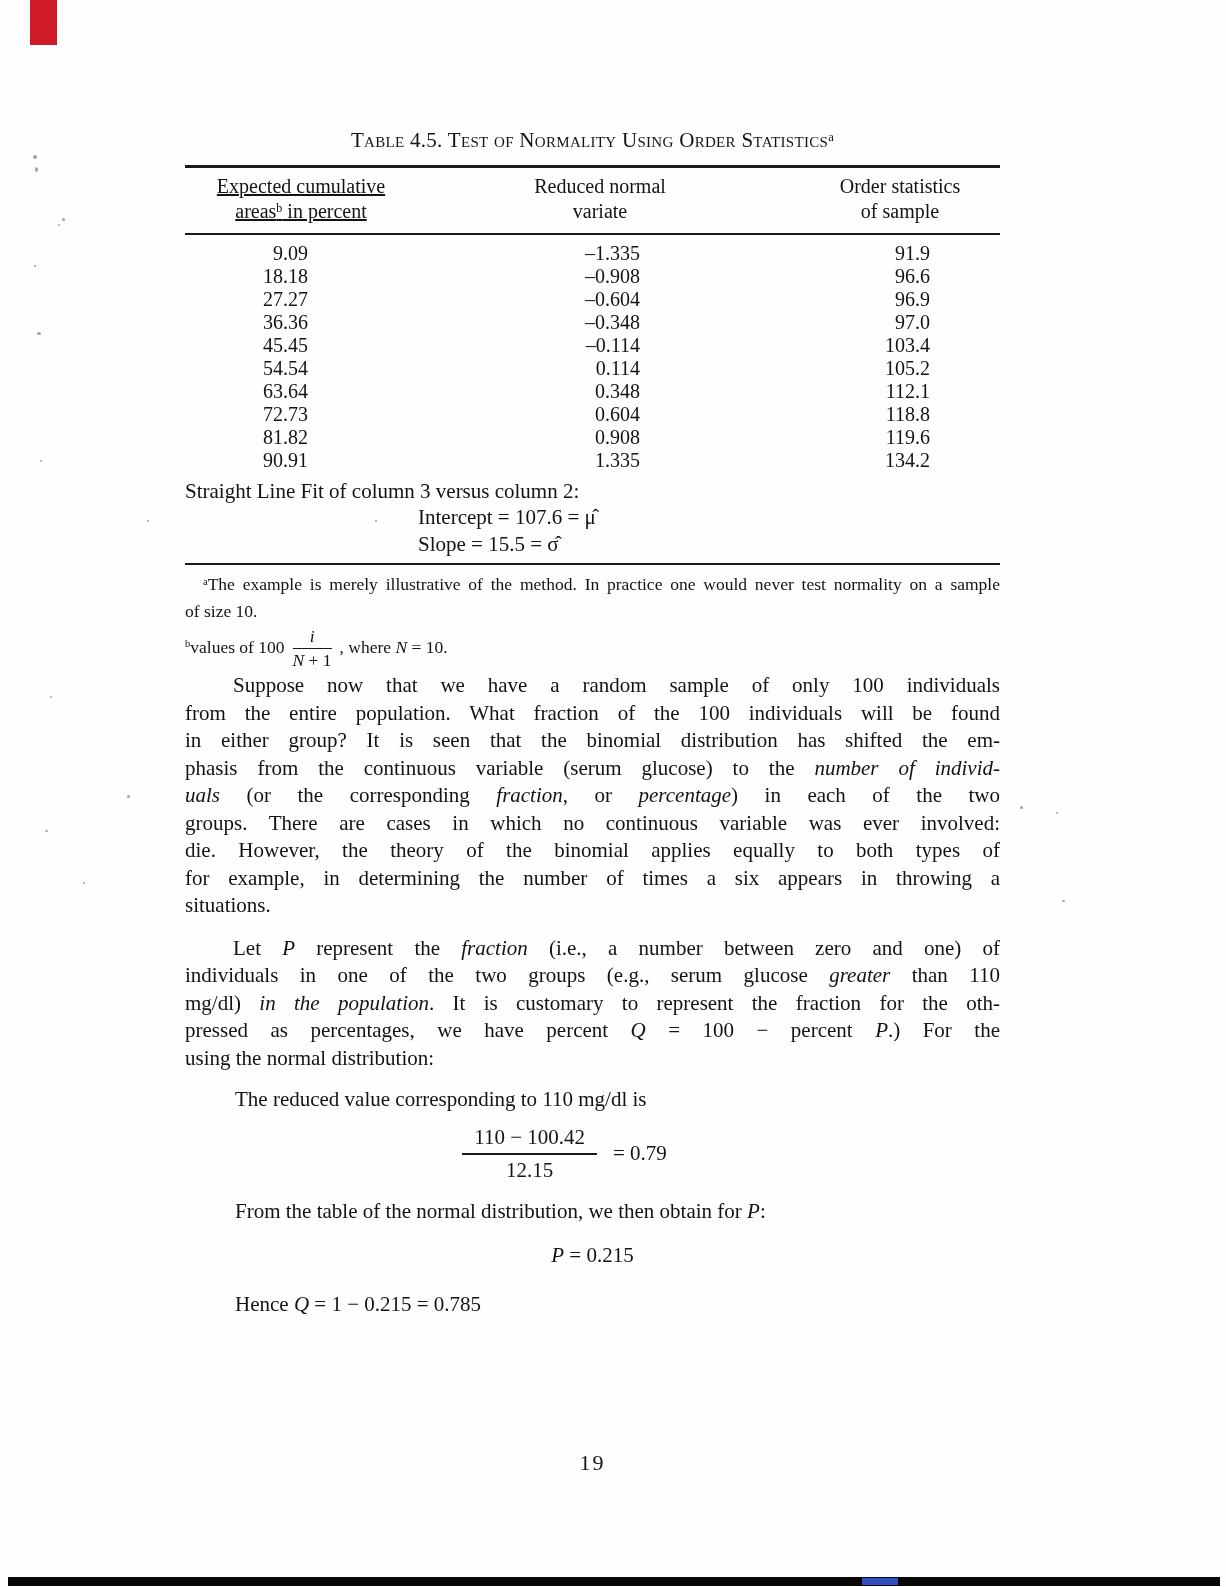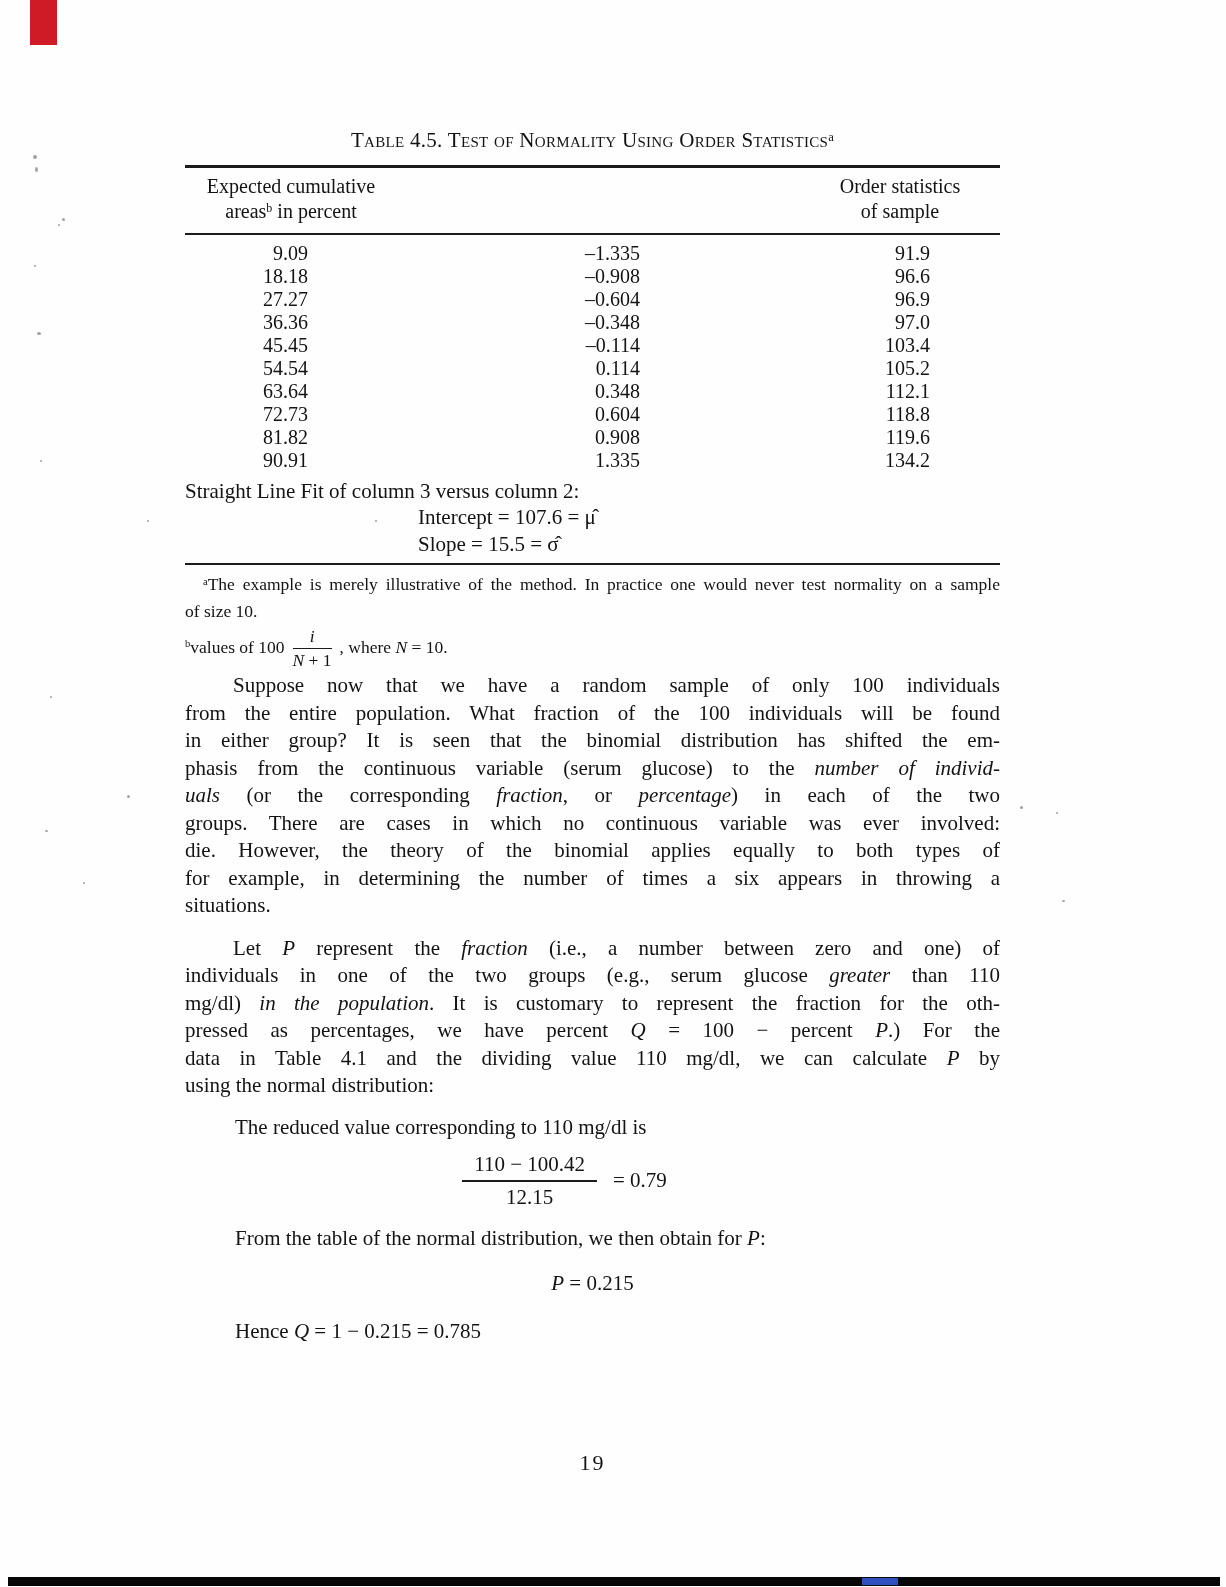--- a/index.html
+++ b/index.html
@@ -19,21 +19,21 @@
   .bottom-bar{position:absolute;left:8px;top:1577px;width:1212px;height:9px;background:#070707;}
   .blue-mark{position:absolute;left:854px;top:1px;width:36px;height:7px;background:#3050c0;}
   .speck{position:absolute;background:#6f6f6f;border-radius:50%;opacity:.65;}
   
   .table-block{position:absolute;left:185px;top:126px;width:815px;}
   .tbl-title{text-align:center;font-size:21px;line-height:28px;letter-spacing:.3px;}
   .sc{font-variant:small-caps;}
   .rule-heavy{border-top:3px solid #1b1b1b;margin-top:8px;}
   .thead{position:relative;height:57px;padding-top:6px;font-size:20px;line-height:25px;}
   .hcol{position:absolute;text-align:center;}
-  .h0{left:6px;width:200px;}
+  .h0{left:16px;width:200px;text-decoration:underline;}
   .h1{left:315px;width:200px;}
   .h2{left:612px;width:206px;}
   .rule-mid{border-top:2px solid #1b1b1b;margin-top:2px;}
   .tbody{margin-top:7px;}
   .trow{position:relative;height:23px;font-size:20px;line-height:23px;}
   .tcell{position:absolute;top:0;text-align:right;}
   .tcell.c0{left:0;width:123px;}
   .tcell.c1{left:200px;width:255px;}
   .tcell.c2{left:500px;width:245px;}
   .fit-caption{margin-top:6px;font-size:21px;line-height:26px;}
@@ -72,20 +72,24 @@
   <div class="red-bar"></div>
 
   <div class="table-block">
     <div class="tbl-title"><span class="sc">Table 4.5. Test of Normality Using Order Statistics</span><span class="sup">a</span></div>
     <div class="rule-heavy"></div>
     <div class="thead">
       <div class="hcol h0">
         <div>Expected cumulative</div>
         <div><span class="rg">areas</span><span class="sup">b</span><span class="rg"> in percent</span></div>
       </div>
+      <div class="hcol h1">
+        <div>Reduced normal</div>
+        <div><span class="rg">variate</span></div>
+      </div>
       <div class="hcol h2">
         <div>Order statistics</div>
         <div><span class="rg">of sample</span></div>
       </div>
     </div>
     <div class="rule-mid"></div>
     <div class="tbody">
         <div class="trow">
           <div class="tcell c0">9.09</div>
           <div class="tcell c1">–1.335</div>
@@ -160,21 +164,20 @@
         <div class="line"><span class="rg">groups. There are cases in which no continuous variable was ever involved:</span></div>
         <div class="line"><span class="rg">die. However, the theory of the binomial applies equally to both types of</span></div>
         <div class="line"><span class="rg">for example, in determining the number of times a six appears in throwing a</span></div>
         <div class="line last"><span class="rg">situations.</span></div>
       </div>
     <div class="para2">
         <div class="line indent"><span class="rg">Let </span><span class="it">P</span><span class="rg"> represent the </span><span class="it">fraction</span><span class="rg"> (i.e., a number between zero and one) of</span></div>
         <div class="line"><span class="rg">individuals in one of the two groups (e.g., serum glucose </span><span class="it">greater</span><span class="rg"> than 110</span></div>
         <div class="line"><span class="rg">mg/dl) </span><span class="it">in the population</span><span class="rg">. It is customary to represent the fraction for the oth-</span></div>
         <div class="line"><span class="rg">pressed as percentages, we have percent </span><span class="it">Q</span><span class="rg"> = 100 − percent </span><span class="it">P</span><span class="rg">.) For the</span></div>
-        <div class="line"><span class="rg">data in Table 4.1 and the dividing value 110 mg/dl, we can calculate </span><span class="it">P</span><span class="rg"> by</span></div>
         <div class="line last"><span class="rg">using the normal distribution:</span></div>
       </div>
     <div class="sentence">The reduced value corresponding to 110 mg/dl is</div>
     <div class="formula-row">
       <span class="bfrac">
           <span class="num">110 − 100.42</span>
           <span class="den">12.15</span>
         </span>
       <span class="frac-result">= 0.79</span>
     </div>

